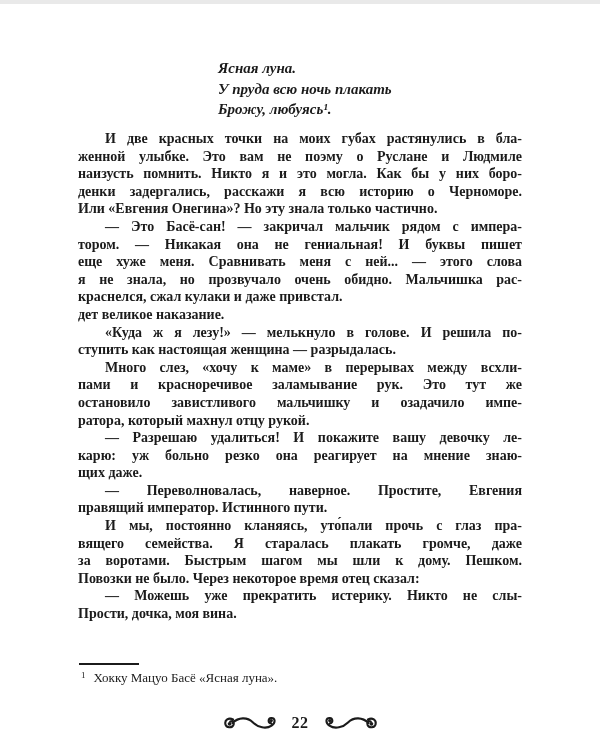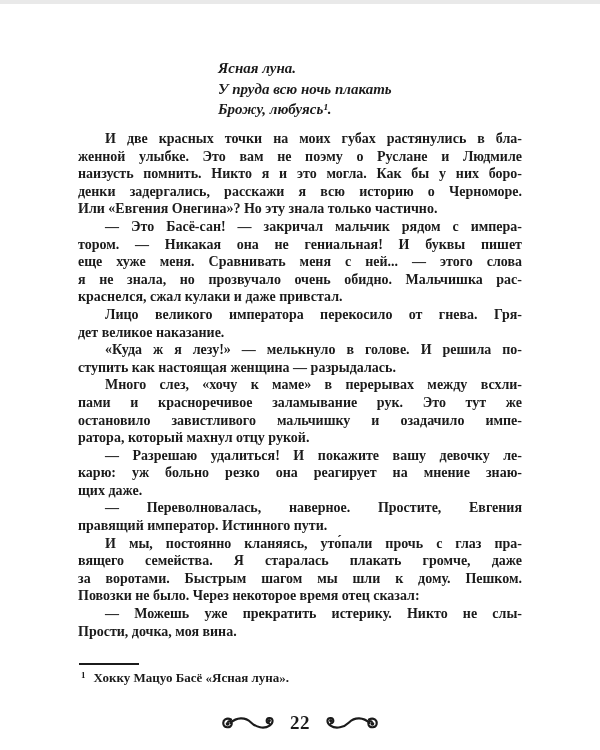--- a/index.html
+++ b/index.html
@@ -23,29 +23,29 @@
     height:17.6px; line-height:17.6px; overflow:hidden;
     text-align:justify; text-align-last:justify;
   }
   .body-text .line.first { text-indent:27px; }
   .body-text .line.endline { text-align-last:left; }
   
   .footnote-rule {
     position:absolute; left:79px; top:659px; width:60px; height:2px; background:#1b1b1b;
   }
   .footnote {
-    position:absolute; left:81px; top:666px; font-size:13px; font-weight:700; line-height:16px;text-align:right;
+    position:absolute; left:81px; top:666px; font-size:13px; font-weight:400; line-height:16px;text-align:right;
   }
   .fnmark { font-size:9px; position:relative; top:-4px; margin-right:8px; }
   
   .page-footer {
     position:absolute; left:0; top:704px; width:600px; height:30px;
     display:flex; align-items:center; justify-content:center; gap:13px;
   }
-  .pagenum { font-weight:700; font-size:19px; letter-spacing:0.5px;text-align:right; }
+  .pagenum { font-weight:700; font-size:16px; letter-spacing:0.5px;text-align:right; }
   .flourish { width:56px; height:18px; }
   .flourish svg { display:block; width:56px; height:18px; }
   .flourish.right { transform:scaleX(-1); }
 </style>
 </head>
 <body>
 
 <div class="page">
 
   <div class="epigraph">
@@ -63,21 +63,20 @@
         <div class="line endline">Или «Евгения Онегина»? Но эту знала только частично.</div>
       </div>
       <div class="para">
         <div class="line first">— Это Басё-сан! — закричал мальчик рядом с импера-</div>
         <div class="line">тором. — Никакая она не гениальная! И буквы пишет</div>
         <div class="line">еще хуже меня. Сравнивать меня с ней... — этого слова</div>
         <div class="line">я не знала, но прозвучало очень обидно. Мальчишка рас-</div>
         <div class="line endline">краснелся, сжал кулаки и даже привстал.</div>
       </div>
       <div class="para">
-        <div class="line first">Лицо великого императора перекосило от гнева. Гря-</div>
         <div class="line endline">дет великое наказание.</div>
       </div>
       <div class="para">
         <div class="line first">«Куда ж я лезу!» — мелькнуло в голове. И решила по-</div>
         <div class="line endline">ступить как настоящая женщина — разрыдалась.</div>
       </div>
       <div class="para">
         <div class="line first">Много слез, «хочу к маме» в перерывах между всхли-</div>
         <div class="line">пами и красноречивое заламывание рук. Это тут же</div>
         <div class="line">остановило завистливого мальчишку и озадачило импе-</div>

